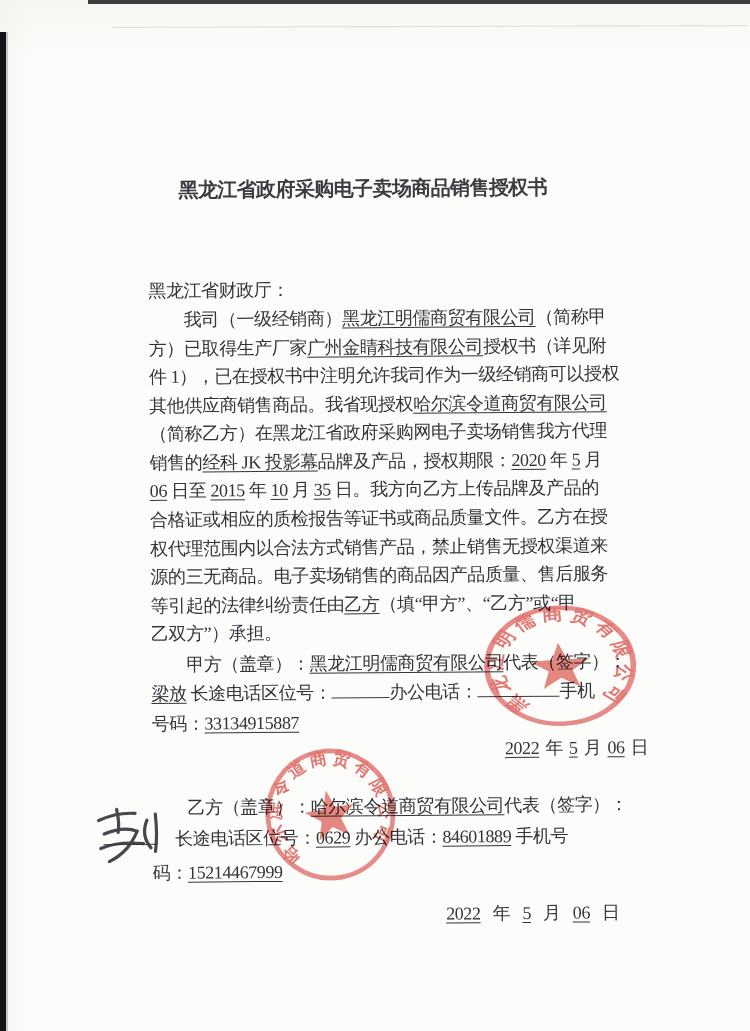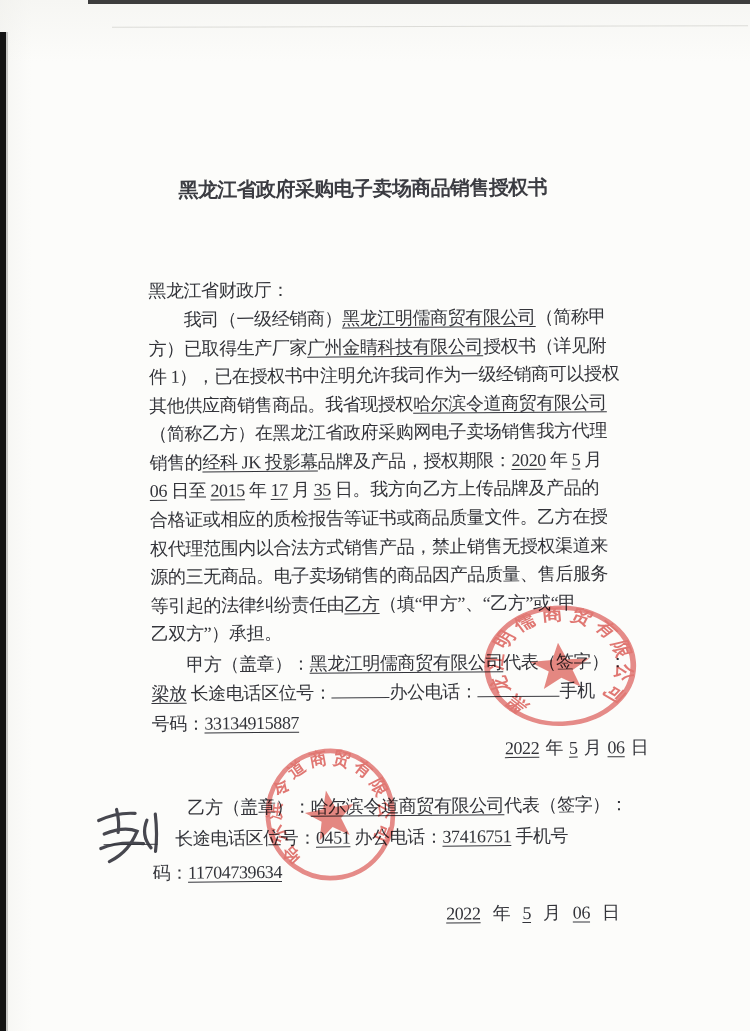--- a/index.html
+++ b/index.html
@@ -59,33 +59,33 @@
     <h1 class="title">黑龙江省政府采购电子卖场商品销售授权书</h1>
 
     <div id="doc-lines">
         <div class="line" style="top: 278px; left: 150px;"><span class="seg">黑龙江省财政厅：</span></div>
         <div class="line" style="top: 307px; left: 150px;"><span class="seg">　　我司（一级经销商）</span><span class="seg u">黑龙江明儒商贸有限公司</span><span class="seg">（简称甲</span></div>
         <div class="line" style="top: 336px; left: 150px;"><span class="seg">方）已取得生产厂家</span><span class="seg u">广州金睛科技有限公司</span><span class="seg">授权书（详见附</span></div>
         <div class="line" style="top: 364px; left: 150px;"><span class="seg">件 1），已在授权书中注明允许我司作为一级经销商可以授权</span></div>
         <div class="line" style="top: 393px; left: 150px;"><span class="seg">其他供应商销售商品。我省现授权</span><span class="seg u">哈尔滨令道商贸有限公司</span></div>
         <div class="line" style="top: 421px; left: 150px;"><span class="seg">（简称乙方）在黑龙江省政府采购网电子卖场销售我方代理</span></div>
         <div class="line" style="top: 450px; left: 150px;"><span class="seg">销售的</span><span class="seg u">经科 JK 投影幕</span><span class="seg">品牌及产品，授权期限：</span><span class="seg u">2020</span><span class="seg"> 年 </span><span class="seg u">5</span><span class="seg"> 月</span></div>
-        <div class="line" style="top: 478px; left: 150px;"><span class="seg u">06</span><span class="seg"> 日至 </span><span class="seg u">2015</span><span class="seg"> 年 </span><span class="seg u">17</span><span class="seg"> 月 </span><span class="seg u">35</span><span class="seg"> 日。我方向乙方上传品牌及产品的</span></div>
+        <div class="line" style="top: 478px; left: 150px;"><span class="seg u">06</span><span class="seg"> 日至 </span><span class="seg u">2015</span><span class="seg"> 年 </span><span class="seg u">10</span><span class="seg"> 月 </span><span class="seg u">35</span><span class="seg"> 日。我方向乙方上传品牌及产品的</span></div>
         <div class="line" style="top: 507px; left: 150px;"><span class="seg">合格证或相应的质检报告等证书或商品质量文件。乙方在授</span></div>
         <div class="line" style="top: 536px; left: 150px;"><span class="seg">权代理范围内以合法方式销售产品，禁止销售无授权渠道来</span></div>
         <div class="line" style="top: 564px; left: 150px;"><span class="seg">源的三无商品。电子卖场销售的商品因产品质量、售后服务</span></div>
         <div class="line" style="top: 593px; left: 150px;"><span class="seg">等引起的法律纠纷责任由</span><span class="seg u">乙方</span><span class="seg">（填“甲方”、“乙方”或“甲</span></div>
         <div class="line" style="top: 621px; left: 150px;"><span class="seg">乙双方”）承担。</span></div>
         <div class="line" style="top: 652px; left: 150px;"><span class="seg">　　甲方（盖章）：</span><span class="seg u">黑龙江明儒商贸有限公司</span><span class="seg">代表（签字）：</span></div>
         <div class="line" style="top: 681px; left: 150px;"><span class="seg u">梁放</span><span class="seg"> 长途电话区位号：</span><span class="blank" style="width: 58px;"></span><span class="seg">办公电话：</span><span class="blank" style="width: 82px;"></span><span class="seg">手机</span></div>
         <div class="line" style="top: 711px; left: 150px;"><span class="seg">号码：</span><span class="seg u">33134915887</span></div>
         <div class="line" style="top: 738px; left: 503px; word-spacing: 2px;"><span class="seg u">2022</span><span class="seg"> 年 </span><span class="seg u">5</span><span class="seg"> 月 </span><span class="seg u">06</span><span class="seg"> 日</span></div>
         <div class="line" style="top: 795px; left: 150px;"><span class="seg">　　乙方（盖章）：</span><span class="seg u">哈尔滨令道商贸有限公司</span><span class="seg">代表（签字）：</span></div>
-        <div class="line" style="top: 826px; left: 101px;"><span class="blank" style="width: 54px;"></span><span class="seg">　长途电话区位号：</span><span class="seg u">0451</span><span class="seg"> 办公电话：</span><span class="seg u">37416751</span><span class="seg"> 手机号</span></div>
-        <div class="line" style="top: 860px; left: 150px;"><span class="seg">码：</span><span class="seg u">11704739634</span></div>
+        <div class="line" style="top: 826px; left: 101px;"><span class="blank" style="width: 54px;"></span><span class="seg">　长途电话区位号：</span><span class="seg u">0629</span><span class="seg"> 办公电话：</span><span class="seg u">84601889</span><span class="seg"> 手机号</span></div>
+        <div class="line" style="top: 860px; left: 150px;"><span class="seg">码：</span><span class="seg u">15214467999</span></div>
         <div class="line" style="top: 903px; left: 443px; word-spacing: 8px;"><span class="seg u">2022</span><span class="seg"> 年 </span><span class="seg u">5</span><span class="seg"> 月 </span><span class="seg u">06</span><span class="seg"> 日</span></div>
       </div>
 
     <svg class="stamp stamp-a" width="150" height="150" viewBox="0 0 150 150">
       <circle cx="75" cy="75" r="58" fill="none" stroke="#d95550" stroke-width="4.5" opacity="0.85"></circle>
       <path id="arcA" d="M 52 114.8 A 46 46 0 1 1 98 114.8" fill="none"></path>
       <text font-size="16.5" fill="#d95550" letter-spacing="4.5" text-anchor="middle">
         <textPath href="#arcA" startOffset="50%">黑龙江明儒商贸有限公司</textPath>
       </text>
       <polygon fill="#db5a52" opacity="0.9" points="75,52 80.9,68.9 98.8,69.3 84.5,80.1 89.7,97.2 75,87 60.3,97.2 65.5,80.1 51.2,69.3 69.1,68.9"></polygon>

